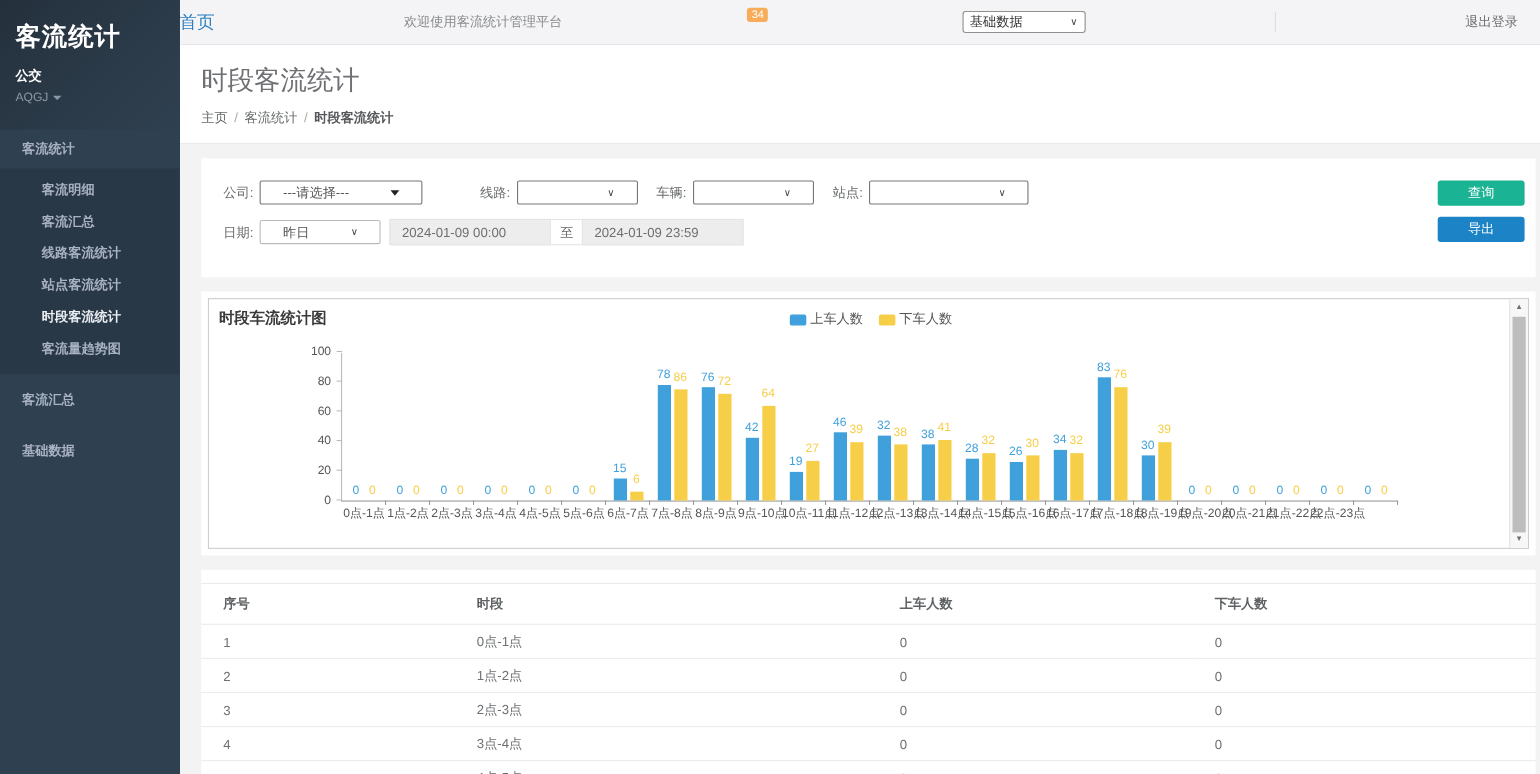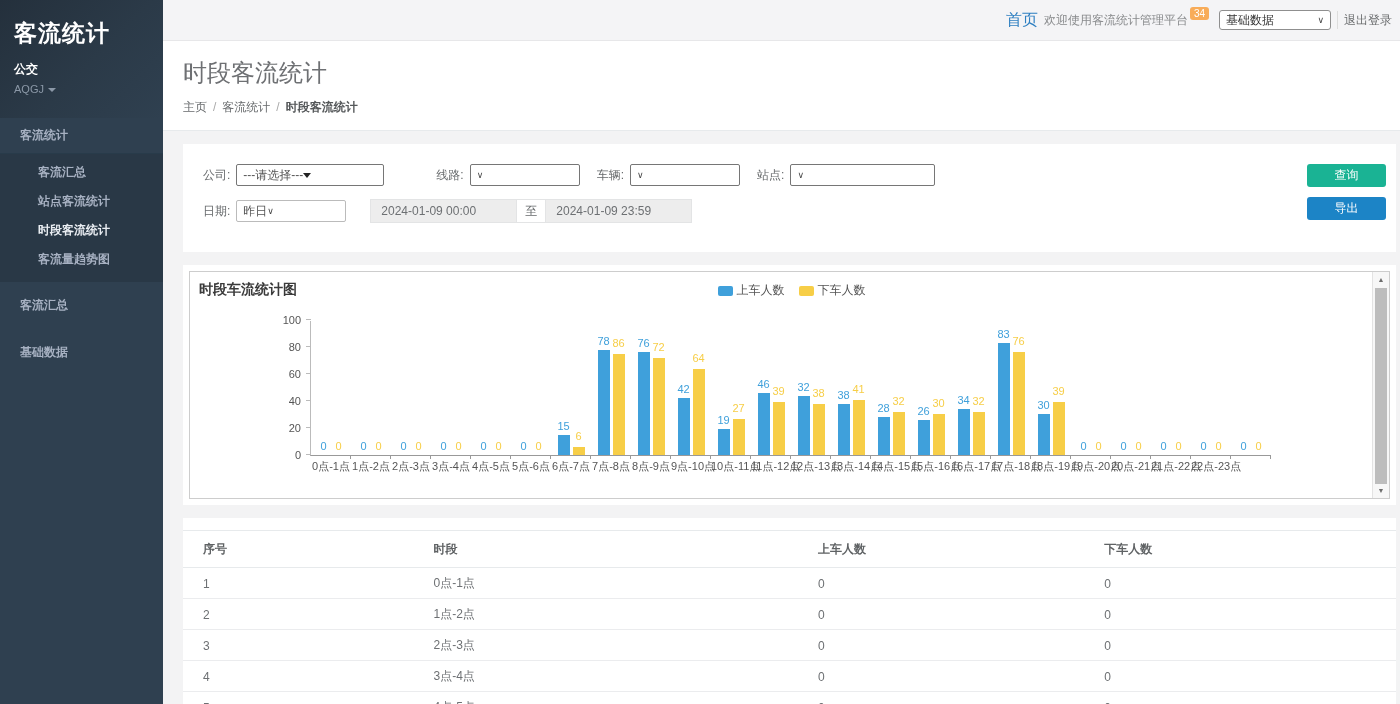--- a/index.html
+++ b/index.html
@@ -14,21 +14,21 @@
   .org-code { color:#8b98a7; font-size:11px; margin-top:5px; }
   .caret { display:inline-block; width:0; height:0; border-left:4px solid transparent; border-right:4px solid transparent; border-top:4px solid #8b98a7; margin-left:4px; vertical-align:middle; }
   .nav-section { display:block; padding:9px 14px 9px 20px; font-size:12px; font-weight:bold; color:#a7b1c2; cursor:pointer; }
   .nav-sub { background:#293846; padding:4px 0 8px 0; }
   .nav-sub a { display:block; padding:6px 10px 6px 38px; font-size:12px; font-weight:bold; color:#a7b1c2; text-decoration:none; }
   .nav-sub a.active { color:#e9edf2; }
   .nav-section.first { background:#2f4050; border-bottom:1px solid #283b4a; }
 
   
   .main { margin-left:163px; height:704px; }
-  .topbar { height:41px; background:#f4f4f6; border-bottom:1px solid #e7e7e9; display:flex; align-items:center; justify-content:flex-end; padding-right:6px; gap:6px; }
+  .topbar { height:41px; background:#f4f4f6; border-bottom:1px solid #e7e7e9; display:flex; align-items:center; justify-content:space-between; padding-right:18px; gap:6px; }
   .home-link { color:#2e7fc1; font-size:16px; text-decoration:none; }
   .welcome { color:#888a8c; font-size:12px; }
   .badge { background:#f8ac59; color:#fff; font-size:10px; border-radius:3px; padding:1px 4px; position:relative; top:-7px; left:-4px; }
   .lang-select { width:112px; height:20px; background:#fff; border:1px solid #8f8f8f; border-radius:3px; font-size:12px; color:#333; display:flex; align-items:center; justify-content:space-between; padding:0 6px; cursor:pointer; }
   .vchev { font-size:9px; color:#444; }
   .top-sep { width:1px; height:18px; background:#ddd; }
   .logout { color:#6a6c6e; font-size:12px; text-decoration:none; padding-right:2px; }
 
   .page-heading { background:#fff; border-bottom:1px solid #e7eaec; padding:16px 0 14px 20px; }
   .page-title { font-size:24px; font-weight:400; color:#6e7073; }
@@ -38,27 +38,27 @@
   .breadcrumb .last { font-weight:bold; color:#55585a; }
 
   .content { padding:13px 4px 0 20px; }
   .card { background:#fff; position:relative; }
 
   
   .filter-card { padding:20px 130px 16px 20px; }
   .frow { display:flex; align-items:center; margin-bottom:13px; }
   .frow:last-child { margin-bottom:0; }
   .flabel { font-size:12px; color:#676a6c; margin-right:6px; }
-  .sel { height:22px; background:#fff; border:1px solid #767676; display:flex; align-items:center; padding:0 6px; font-size:12px; color:#555; cursor:pointer; border-radius:2px; }
+  .sel { height:22px; background:#fff; border:1px solid #767676; display:flex; align-items:center; justify-content:space-between; padding:0 20px; font-size:12px; color:#555; cursor:pointer; border-radius:2px; }
   .sel .tri { width:0; height:0; border-left:4px solid transparent; border-right:4px solid transparent; border-top:5px solid #222; }
   .w-company { width:148px; margin-right:52px; }
   .w-line { width:110px; margin-right:17px; }
   .w-vehicle { width:110px; margin-right:17px; }
   .w-station { width:145px; }
-  .w-date { width:110px; border-color:#bbbbbb; margin-right:24px; }
+  .w-date { width:110px; border-color:#bbbbbb; margin-right:8px; }
   .date-box { width:147px; height:24px; background:#ededed; border:1px solid #e3e4e5; font-size:12px; color:#6d7073; display:flex; align-items:center; padding-left:10px; }
   .to-box { width:28px; height:24px; background:#fff; border-top:1px solid #e3e4e5; border-bottom:1px solid #e3e4e5; font-size:12px; color:#676a6c; display:flex; align-items:center; justify-content:center; }
   .btn-col { position:absolute; right:10px; top:20px; display:flex; flex-direction:column; gap:10px; }
   .btn { width:79px; height:23px; border:none; border-radius:3px; color:#fff; font-size:12px; cursor:pointer; font-family:inherit; }
   .btn-query { background:#1ab394; }
   .btn-export { background:#1c84c6; }
 
   
   .chart-card { margin-top:13px; padding:6px; }
   .chart-box { position:relative; border:1px solid #cdcdcd; height:228px; overflow:hidden; }
@@ -93,21 +93,23 @@
 
 <div class="sidebar">
   <div class="logo-area">
     <div class="app-title">客流统计</div>
     <div class="org-name">公交</div>
     <div class="org-code"><span>AQGJ</span><span class="caret"></span></div>
   </div>
   <nav>
     <a class="nav-section first">客流统计</a>
     <div class="nav-sub">
+      <a>客流明细</a>
       <a>客流汇总</a>
+      <a>线路客流统计</a>
       <a>站点客流统计</a>
       <a class="active">时段客流统计</a>
       <a>客流量趋势图</a>
     </div>
     <a class="nav-section" style="padding-top:15px;padding-bottom:15px;">客流汇总</a>
     <a class="nav-section" style="padding-top:15px;">基础数据</a>
   </nav>
 </div>
 
 <div class="main">

